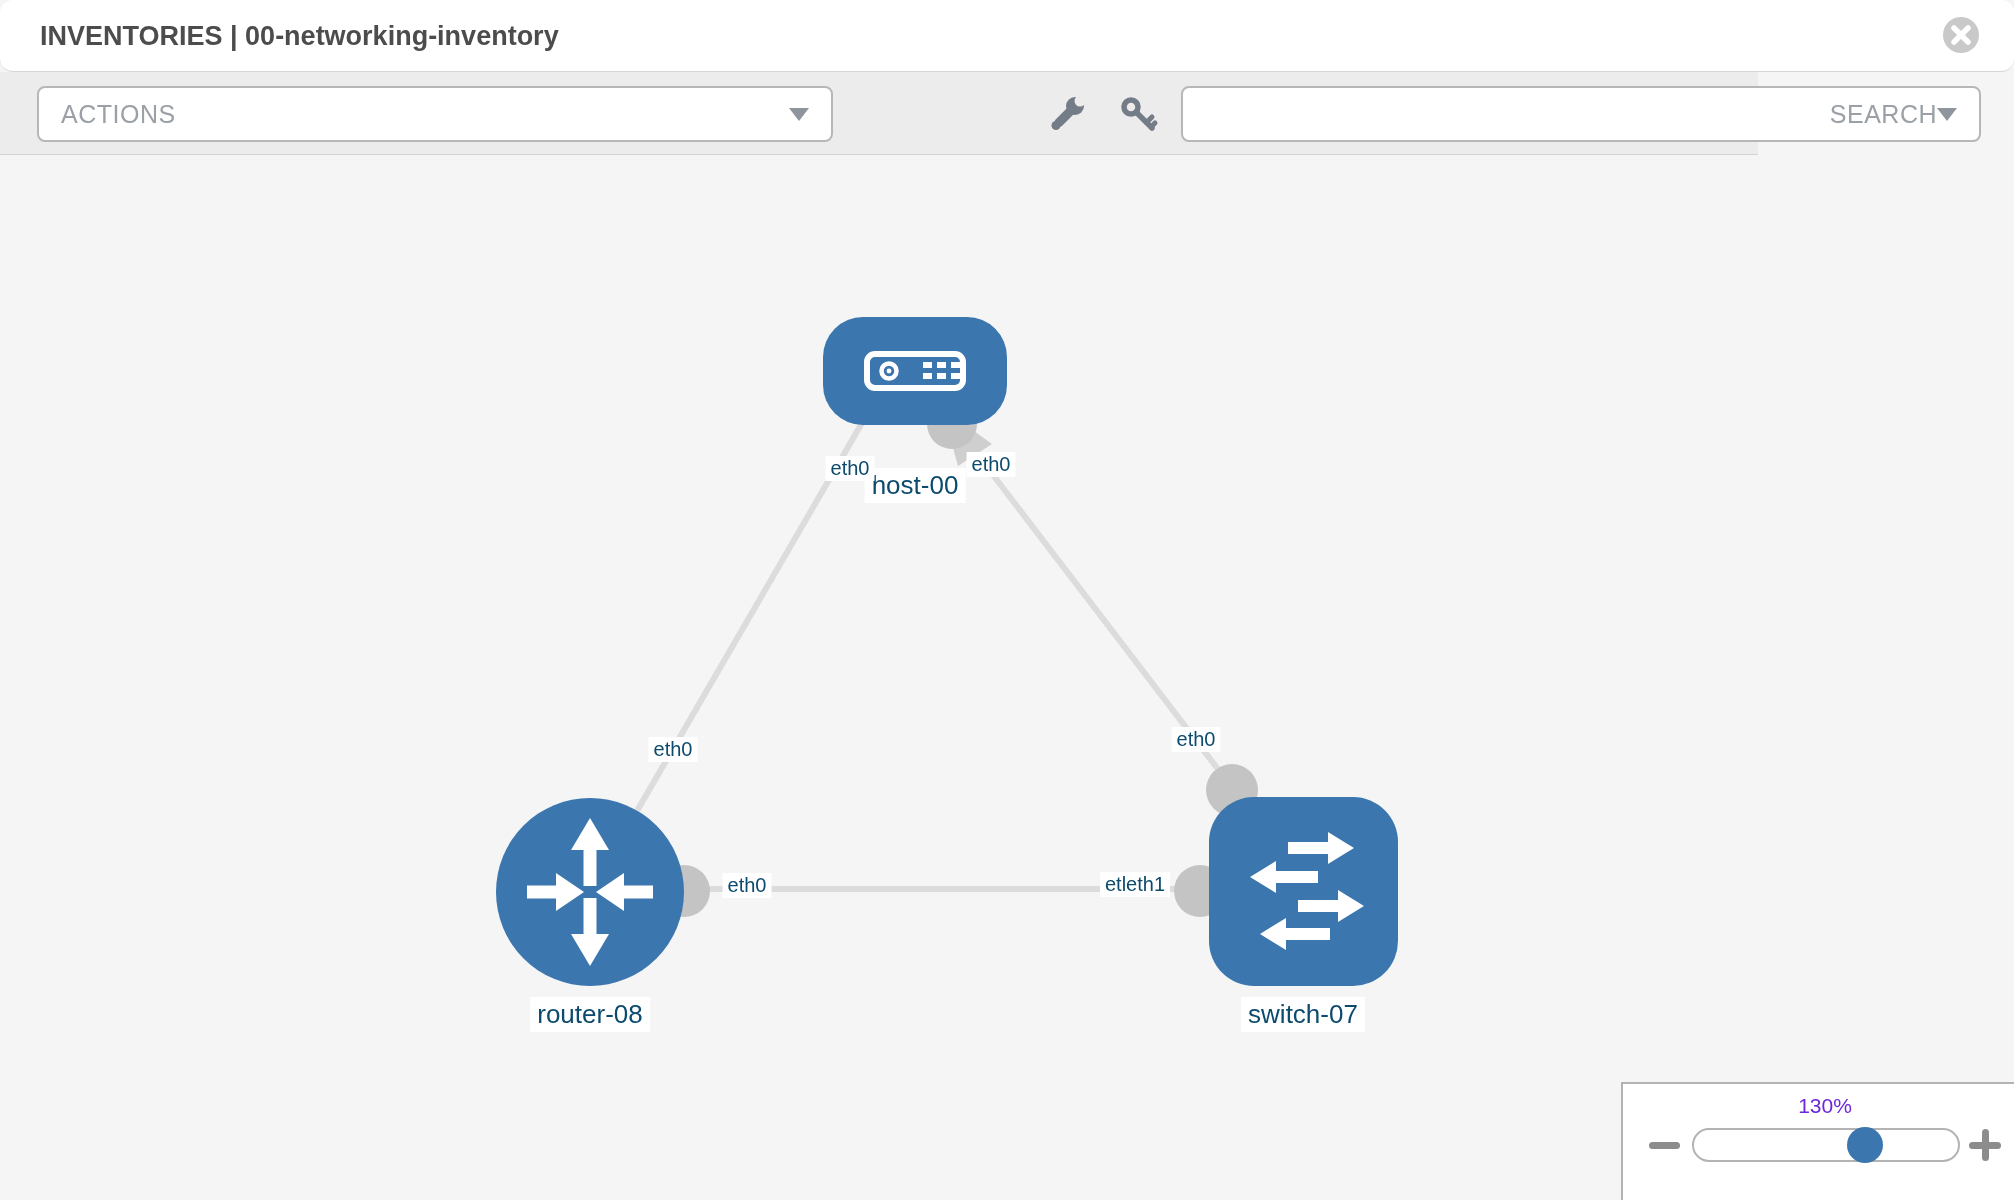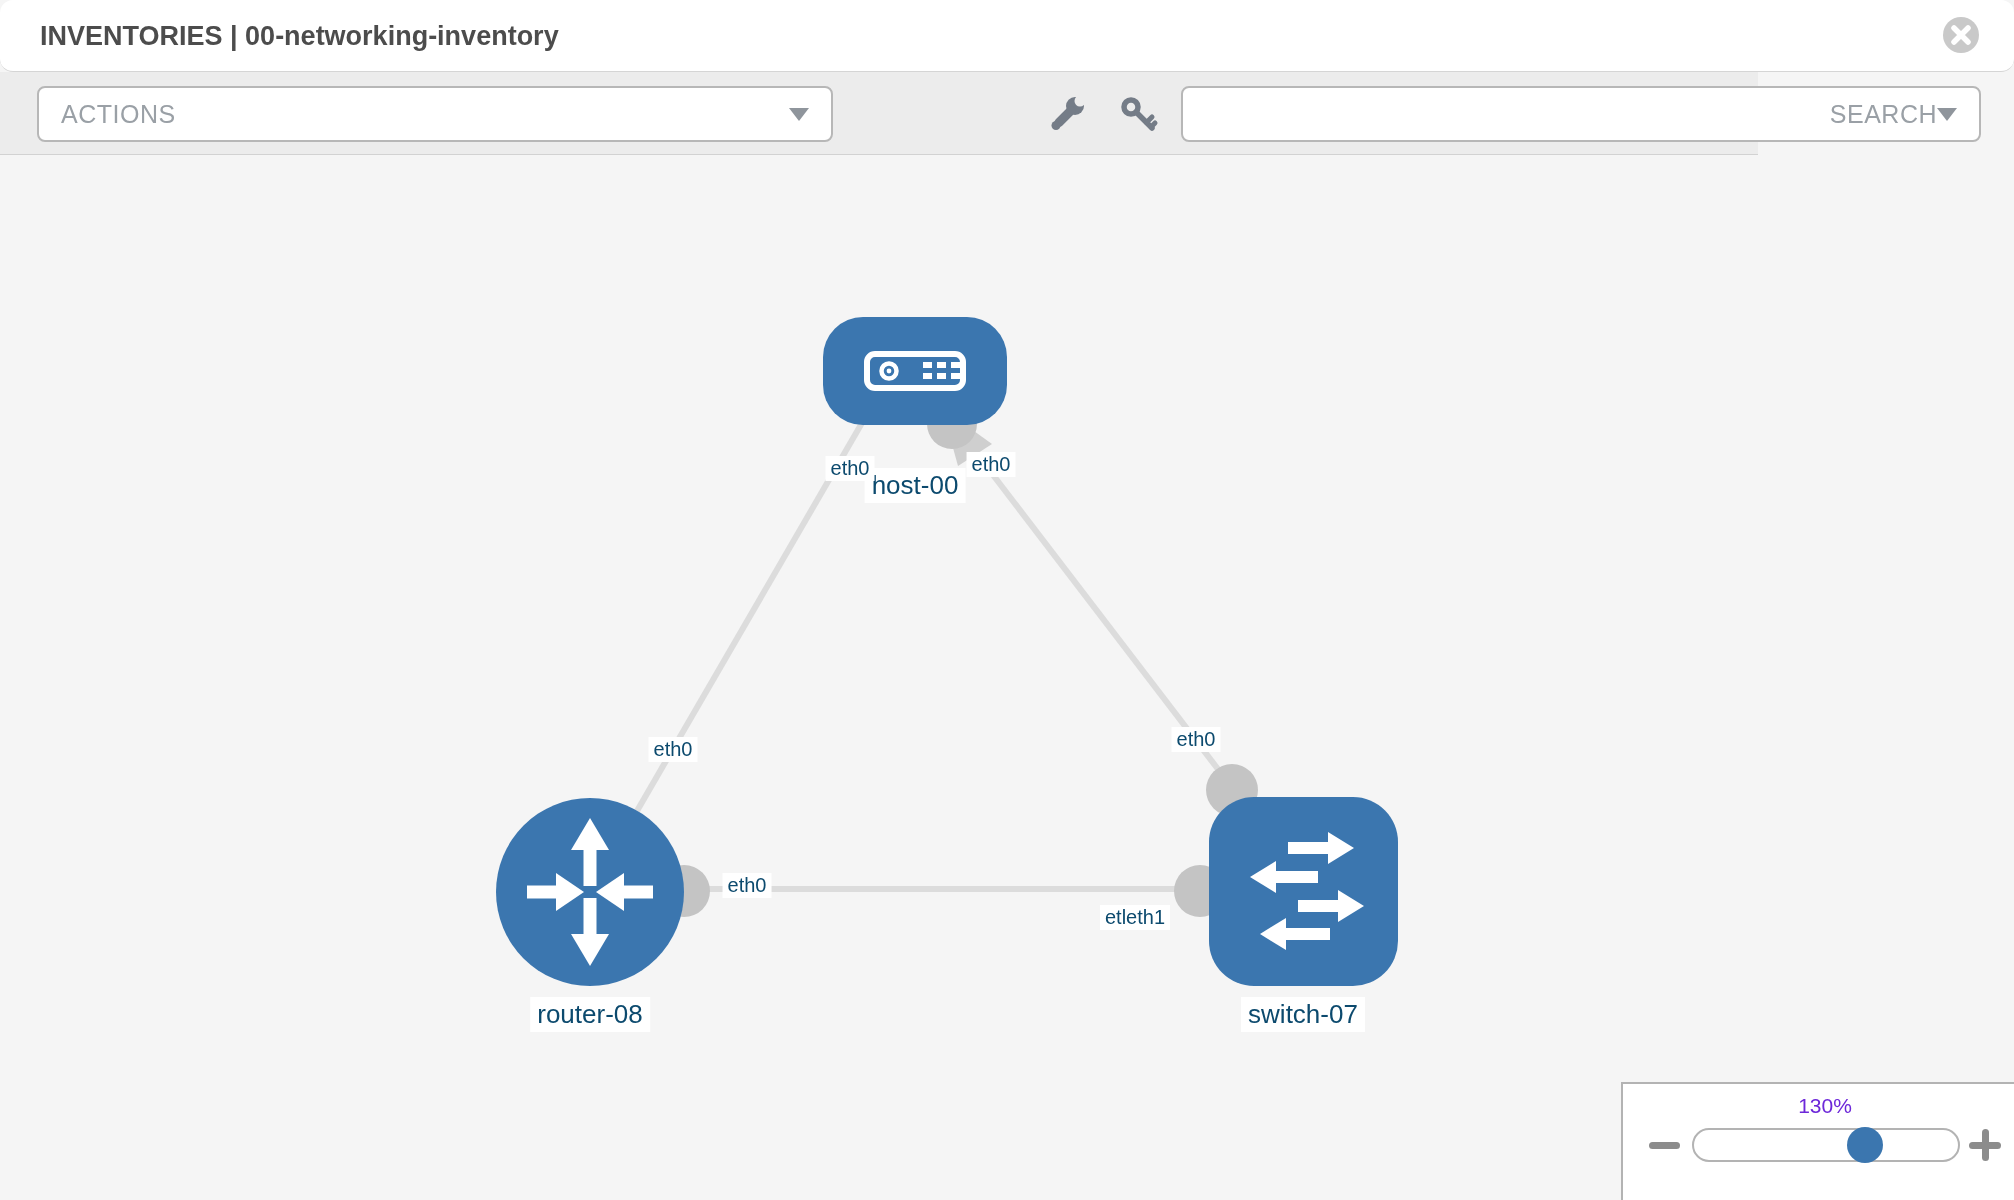--- a/index.html
+++ b/index.html
@@ -121,21 +121,21 @@
     </g>
   </g>
 </svg>
 
 <div class="chip chip-node" style="left:915px; top:441px;margin-top:27px;">host-00</div>
 <div class="chip chip-if" style="left:850px; top:456px;">eth0</div>
 <div class="chip chip-if" style="left:991px; top:452px;">eth0</div>
 <div class="chip chip-if" style="left:673px; top:737px;">eth0</div>
 <div class="chip chip-if" style="left:1196px; top:727px;">eth0</div>
 <div class="chip chip-if" style="left:747px; top:873px;">eth0</div>
-<div class="chip chip-if" style="left:1135px; top:905px;">etleth1</div>
+<div class="chip chip-if" style="left:1135px; top:872px;">etleth1</div>
 <div class="chip chip-node" style="left:590px; top:997px;">router-08</div>
 <div class="chip chip-node" style="left:1303px; top:997px;">switch-07</div>
 
 <div class="header">
   <div class="header-title">INVENTORIES | 00-networking-inventory</div>
   <svg class="close-btn" viewBox="0 0 38 38">
     <circle cx="19" cy="19" r="18" fill="#c9c9c9"></circle>
     <path d="M12 12 L26 26 M26 12 L12 26" stroke="#ffffff" stroke-width="5.5" stroke-linecap="round"></path>
   </svg>
 </div>

